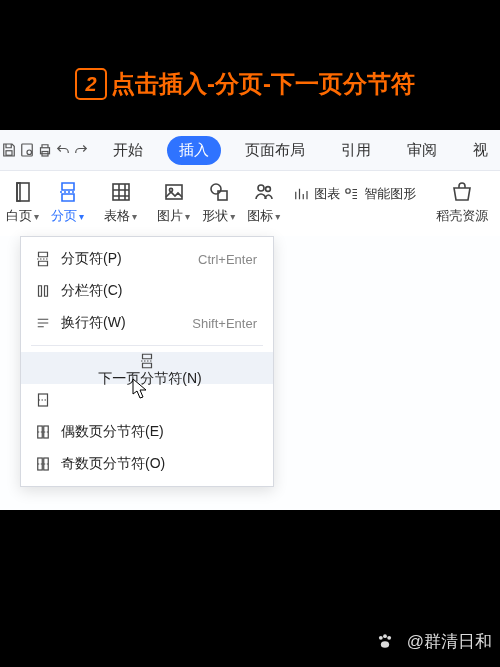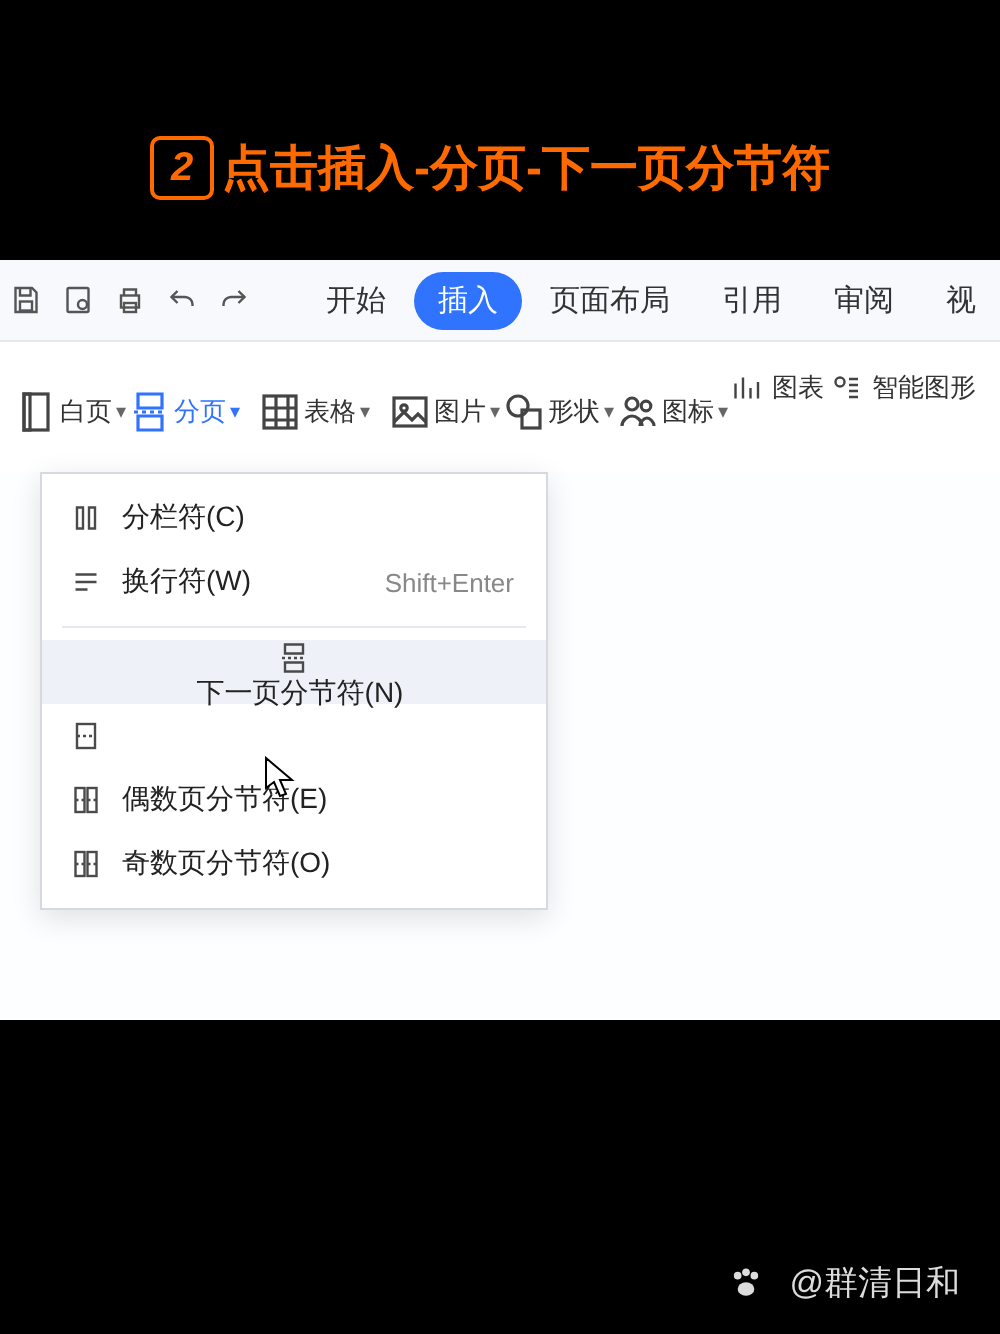--- a/index.html
+++ b/index.html
@@ -60,42 +60,42 @@
   }
   .qa-btn {
     width: 30px; height: 30px;
     display: flex; align-items: center; justify-content: center;
     color: #555;
     cursor: pointer;
   }
   .qa-btn svg { width: 18px; height: 18px; stroke: #555; fill: none; stroke-width: 1.6; }
   .top-divider { width: 12px; }
 
-  .tabs { display: flex; align-items: flex-start; gap: 2px; margin-left: 10px; }
+  .tabs { display: flex; align-items: flex-start; gap: 12px; margin-left: 10px; }
   .tab {
     padding: 5px 12px;
     border-radius: 16px;
     cursor: pointer;
     font-size: 15px;
     color: #333;
   }
   .tab.active { background: #2f73ff; color: #ffffff; }
 
   
   .ribbon-row {
     height: 66px;
     display: flex;
     align-items: flex-start;
     background: #fff;
     border-bottom: 1px solid #e5e8ef;
     padding-top: 6px;
     white-space: nowrap;
   }
   .rib-group {
-    display: flex; flex-direction: row; align-items: center; justify-content: flex-start;
+    display: flex; flex-direction: column; align-items: center; justify-content: flex-start;
     padding: 0 6px;
     height: 58px;
     cursor: pointer;
     position: relative;
   }
   .rib-group.small { width: 45px; }
   .rib-group .ic { height: 30px; display: flex; align-items: center; justify-content: center; }
   .rib-group .ic svg { width: 24px; height: 24px; stroke: #444; fill: none; stroke-width: 1.6; }
   .rib-label {
     font-size: 13px;
@@ -157,21 +157,21 @@
     width: 16px; height: 22px;
     left: 132px; top: 248px;
     z-index: 30;
     pointer-events: none;
   }
   .cursor svg { width: 100%; height: 100%; }
 
   
   .watermark {
     position: absolute;
-    right: 20px;
+    right: 8px;
     bottom: 14px;
     display: flex;
     align-items: center;
     gap: 12px;
     color: #dcdcdc;
     font-size: 17px;
   }
   .paw {
     width: 20px; height: 20px;
   }
@@ -363,20 +363,30 @@
         <div class="rib-label">
             <span>在线流程图</span>
           </div>
       </div>
 
     </div>
 
     <div class="doc-area"></div>
 
     <div class="dropdown">
+      <div class="dd-item">
+        <div class="dd-ic">
+            <svg viewBox="0 0 24 24">
+              <path d="M6 3h12v6H6zM6 15h12v6H6z"></path>
+              <path d="M4 12h16" stroke-dasharray="2 2"></path>
+            </svg>
+          </div>
+        <div class="dd-txt">分页符(P)</div>
+        <div class="dd-sc">Ctrl+Enter</div>
+      </div>
       <div class="dd-item">
         <div class="dd-ic">
             <svg viewBox="0 0 24 24">
               <path d="M6 5h4v14H6zM14 5h4v14h-4z"></path>
             </svg>
           </div>
         <div class="dd-txt">分栏符(C)</div>
         <div class="dd-sc"></div>
       </div>
       <div class="dd-item">

